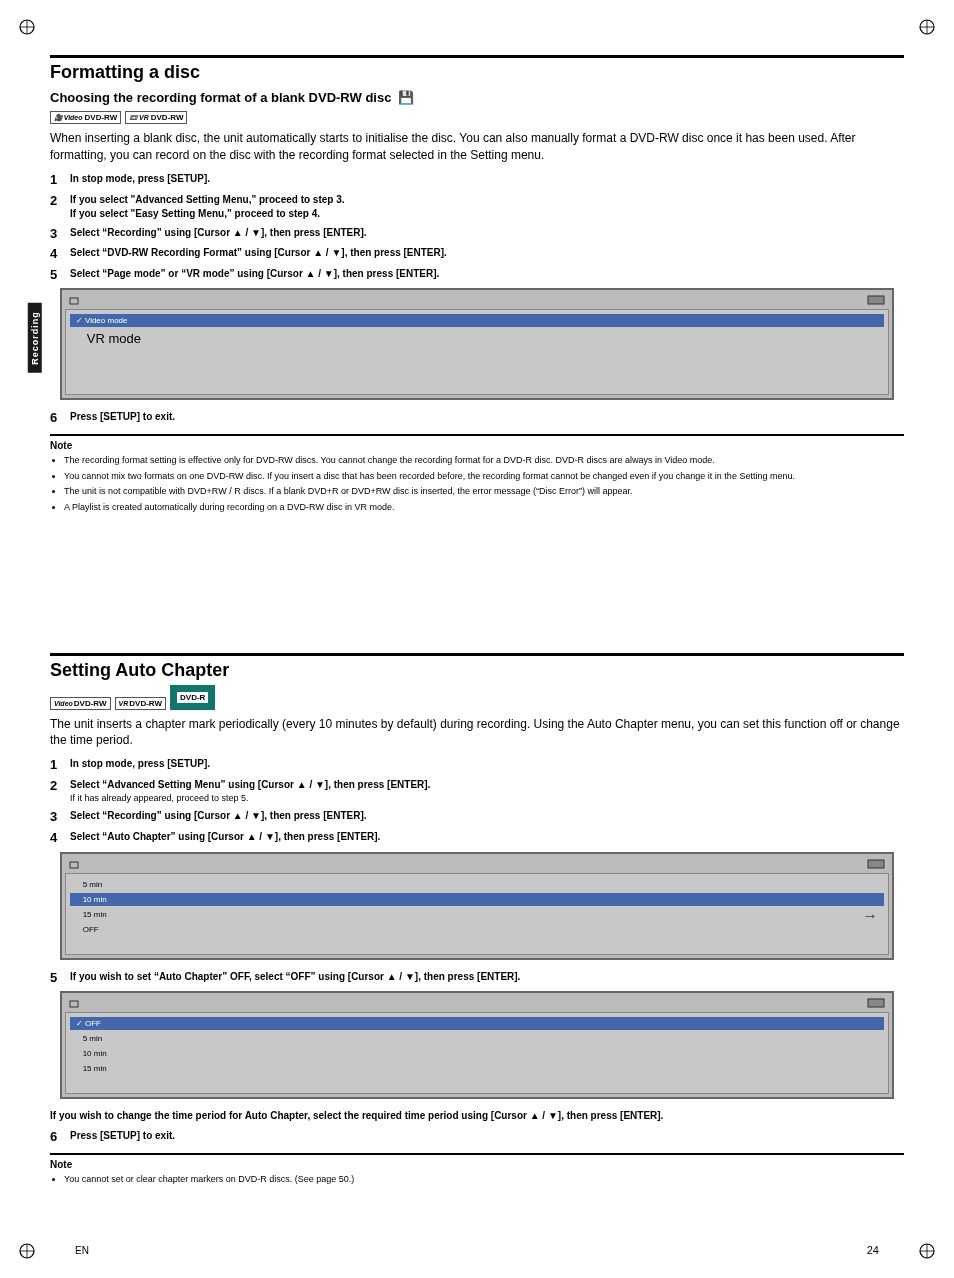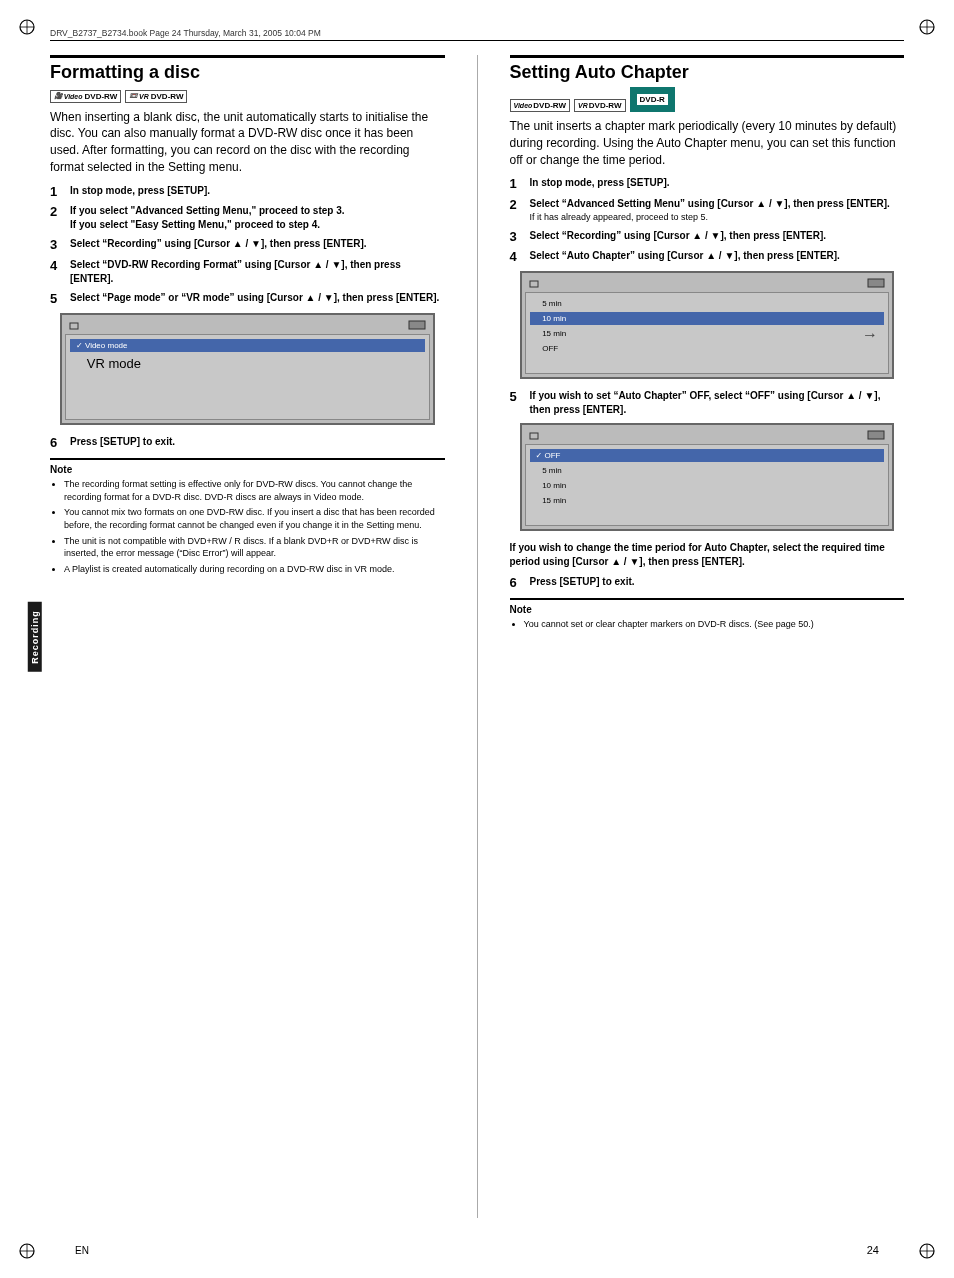--- a/index.html
+++ b/index.html
@@ -48,21 +48,22 @@
     }
 
     
     .content {
       position: absolute;
       top: 55px;
       left: 50px;
       right: 50px;
       bottom: 60px;
       display: flex;
-      gap: 28px;
+      flex-direction: column;
+      gap: 16px;
     }
 
     
     .left-col {
       flex: 1;
       position: relative;
     }
 
     
     .right-col {
@@ -272,36 +273,37 @@
       </svg>
   </div>
   <div class="corner-mark corner-br">
     <svg viewBox="0 0 18 18">
         <circle cx="9" cy="9" r="7" fill="none" stroke="#000" stroke-width="1.2"></circle>
         <line x1="9" y1="2" x2="9" y2="16" stroke="#000" stroke-width="0.8"></line>
         <line x1="2" y1="9" x2="16" y2="9" stroke="#000" stroke-width="0.8"></line>
       </svg>
   </div>
 
-  <div class="file-info">
-    <span>DRV_B2737_B2734.book  Page 24  Thursday, March 31, 2005  10:04 PM</span>
-  </div>
 
   <div class="content">
 
     <div class="left-col">
 
       <div class="vertical-tab">
         <span>Recording</span>
       </div>
 
       <div class="section-title">
         <span>Formatting a disc</span>
       </div>
 
+      <div class="subsection-title">
+        <span>Choosing the recording format of a blank DVD-RW disc</span>
+        &nbsp;💾
+      </div>
 
       <div class="format-badges">
         <span class="badge badge-video">
           <span class="badge-icon">🎥</span>
           <span style="font-size:7px; font-style:italic;">Video</span>
             <br>
           <span style="font-size:8px; font-weight:bold;">DVD-RW</span>
         </span>
         <span class="badge badge-vr">
           <span class="badge-icon">📼</span>

